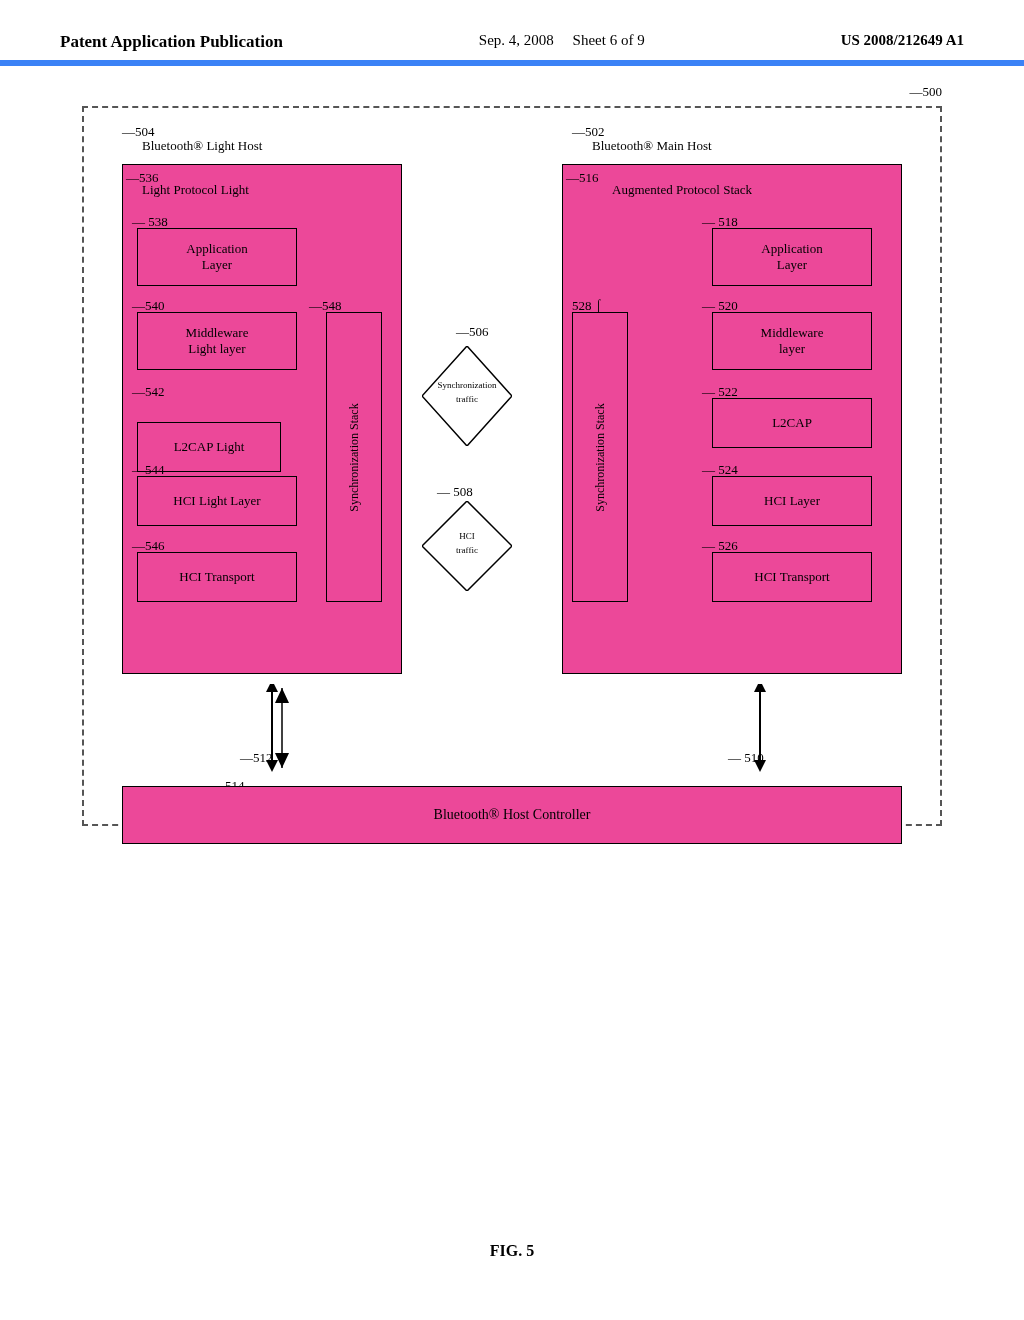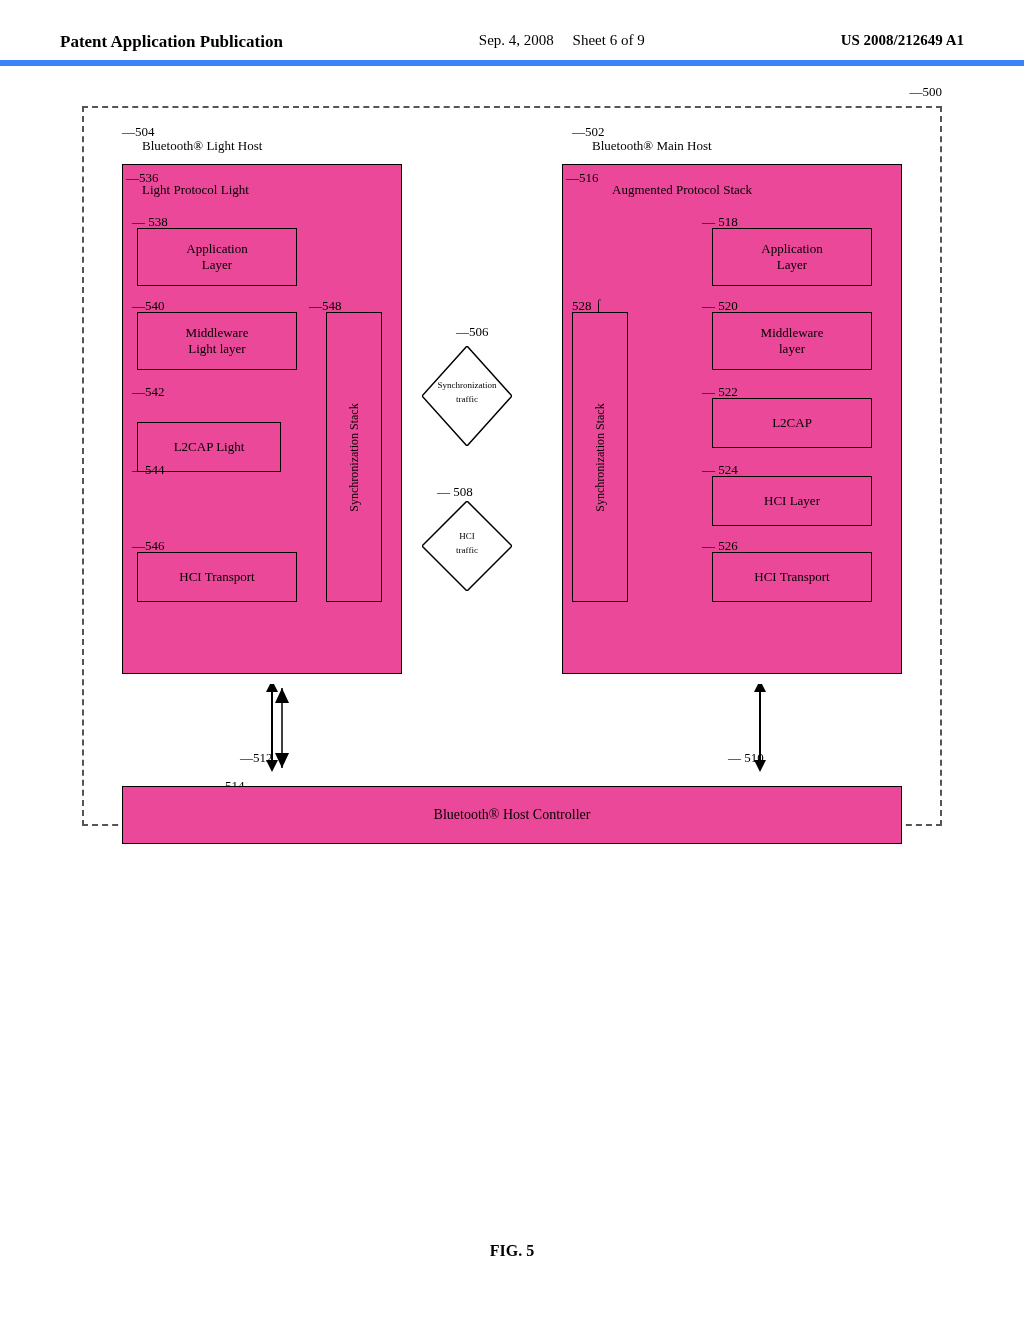--- a/index.html
+++ b/index.html
@@ -139,20 +139,23 @@
     <span style="white-space:pre-line;">Middleware
 Light layer</span>
   </div>
 
   <div class="ref-label" style="top:278px; left:50px;">—542</div>
   <div class="box" style="top:292px; left:55px; width:144px; height:50px;margin-top:24px;">
     <span>L2CAP Light</span>
   </div>
 
   <div class="ref-label" style="top:356px; left:50px;">—544</div>
+  <div class="box" style="top:370px; left:55px; width:160px; height:50px;">
+    <span>HCI Light Layer</span>
+  </div>
 
   <div class="ref-label" style="top:432px; left:50px;">—546</div>
   <div class="box" style="top:446px; left:55px; width:160px; height:50px;">
     <span>HCI Transport</span>
   </div>
 
   <div class="ref-label" style="top:192px; left:227px;">—548</div>
   <div class="box" style="top:206px; left:244px; width:56px; height:290px; overflow:hidden;">
     <div class="rotated-text">Synchronization Stack</div>
   </div>

